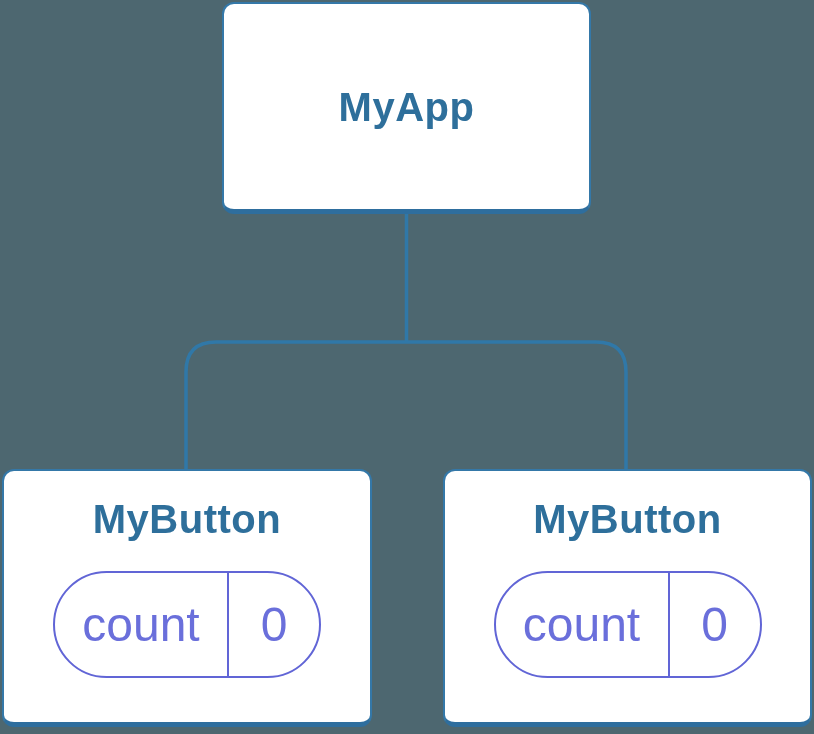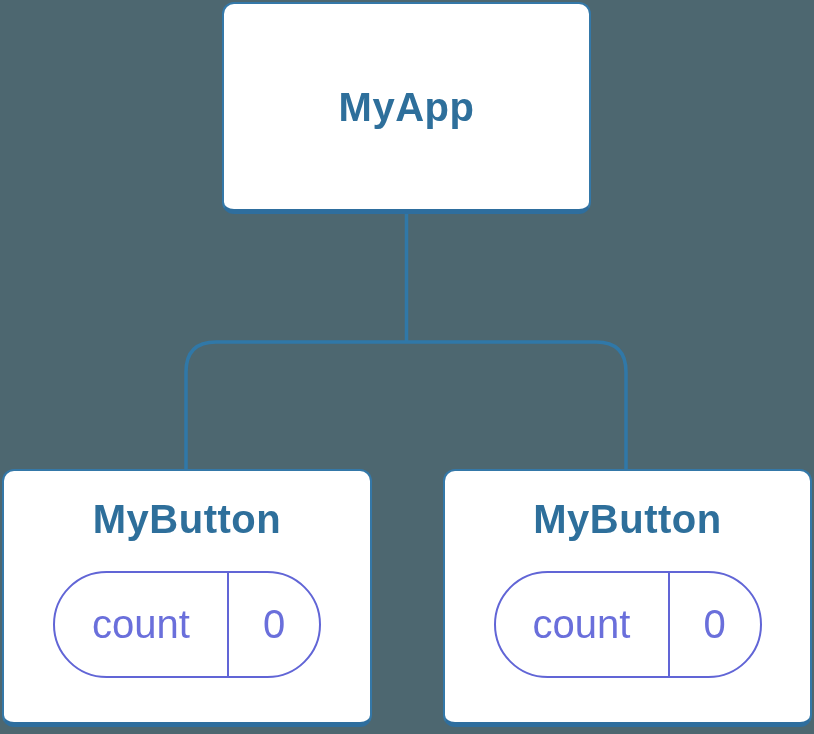--- a/index.html
+++ b/index.html
@@ -40,21 +40,21 @@
   }
 
   .pill {
     margin-top: 28px;
     display: flex;
     align-items: stretch;
     height: 107px;
     border: 2.5px solid #6165D6;
     border-radius: 60px;
     color: #6A6FDB;
-    font-size: 40px;
+    font-size: 48px;
     overflow: hidden;
     background: #FFFFFF;
   }
   .pill-name {
     width: 172px;
     display: flex;
     align-items: center;
     justify-content: center;
   }
   .pill-value {

